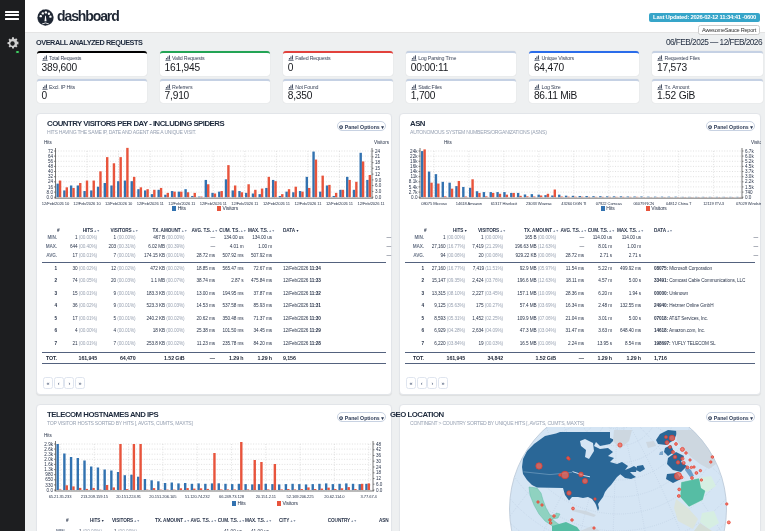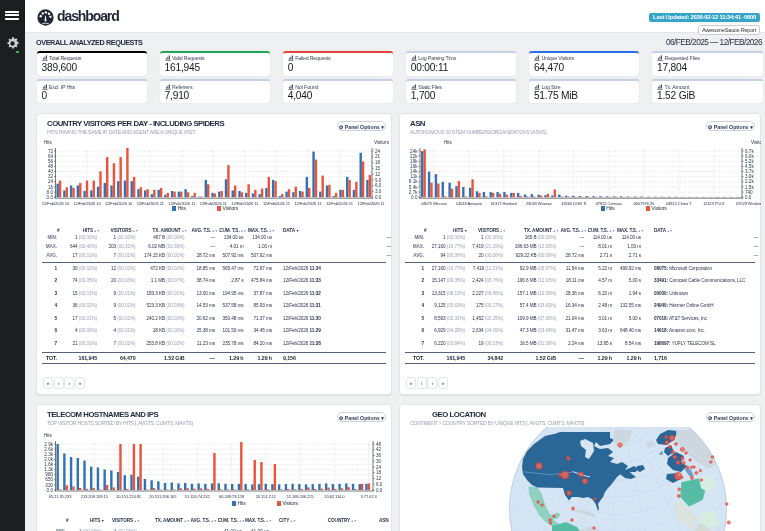--- a/index.html
+++ b/index.html
@@ -66,21 +66,21 @@
       <rect x="10.5" y="1" width="2.6" height="11" fill="#3c465a"></rect>
     </svg>Unique Visitors</div>
 <div style="position:absolute;left:533.9px;top:61.5px;font-size:10.2px;color:#16181d;letter-spacing:-0.2px">64,470</div>
 <div class="box" style="left:652.0px;top:50.5px;width:110.5px;height:25.5px;border-top:2px solid #c5d1e4"></div>
 <div style="position:absolute;left:657.0px;top:55.0px;font-size:5.3px;color:#3c465a;white-space:nowrap;letter-spacing:-0.2px"><svg width="6" height="6" viewBox="0 0 16 16" style="vertical-align:-1px;margin-right:1.5px">
       <rect x="1" y="13" width="14" height="2" fill="#3c465a"></rect>
       <rect x="2.5" y="8" width="2.6" height="4" fill="#3c465a"></rect>
       <rect x="6.5" y="4" width="2.6" height="8" fill="#3c465a"></rect>
       <rect x="10.5" y="1" width="2.6" height="11" fill="#3c465a"></rect>
     </svg>Requested Files</div>
-<div style="position:absolute;left:657.0px;top:61.5px;font-size:10.2px;color:#16181d;letter-spacing:-0.2px">17,804</div>
+<div style="position:absolute;left:657.0px;top:61.5px;font-size:10.2px;color:#16181d;letter-spacing:-0.2px">17,573</div>
 <div class="box" style="left:36.5px;top:79.0px;width:110.5px;height:23.5px;border-top:2px solid #c5d1e4"></div>
 <div style="position:absolute;left:41.5px;top:83.5px;font-size:5.3px;color:#3c465a;white-space:nowrap;letter-spacing:-0.2px"><svg width="6" height="6" viewBox="0 0 16 16" style="vertical-align:-1px;margin-right:1.5px">
       <rect x="1" y="13" width="14" height="2" fill="#3c465a"></rect>
       <rect x="2.5" y="8" width="2.6" height="4" fill="#3c465a"></rect>
       <rect x="6.5" y="4" width="2.6" height="8" fill="#3c465a"></rect>
       <rect x="10.5" y="1" width="2.6" height="11" fill="#3c465a"></rect>
     </svg>Excl. IP Hits</div>
 <div style="position:absolute;left:41.5px;top:90.0px;font-size:10.2px;color:#16181d;letter-spacing:-0.2px">0</div>
 <div class="box" style="left:159.6px;top:79.0px;width:110.5px;height:23.5px;border-top:2px solid #c5d1e4"></div>
 <div style="position:absolute;left:164.6px;top:83.5px;font-size:5.3px;color:#3c465a;white-space:nowrap;letter-spacing:-0.2px"><svg width="6" height="6" viewBox="0 0 16 16" style="vertical-align:-1px;margin-right:1.5px">
@@ -90,37 +90,37 @@
       <rect x="10.5" y="1" width="2.6" height="11" fill="#3c465a"></rect>
     </svg>Referrers</div>
 <div style="position:absolute;left:164.6px;top:90.0px;font-size:10.2px;color:#16181d;letter-spacing:-0.2px">7,910</div>
 <div class="box" style="left:282.7px;top:79.0px;width:110.5px;height:23.5px;border-top:2px solid #c5d1e4"></div>
 <div style="position:absolute;left:287.7px;top:83.5px;font-size:5.3px;color:#3c465a;white-space:nowrap;letter-spacing:-0.2px"><svg width="6" height="6" viewBox="0 0 16 16" style="vertical-align:-1px;margin-right:1.5px">
       <rect x="1" y="13" width="14" height="2" fill="#3c465a"></rect>
       <rect x="2.5" y="8" width="2.6" height="4" fill="#3c465a"></rect>
       <rect x="6.5" y="4" width="2.6" height="8" fill="#3c465a"></rect>
       <rect x="10.5" y="1" width="2.6" height="11" fill="#3c465a"></rect>
     </svg>Not Found</div>
-<div style="position:absolute;left:287.7px;top:90.0px;font-size:10.2px;color:#16181d;letter-spacing:-0.2px">4,040</div>
+<div style="position:absolute;left:287.7px;top:90.0px;font-size:10.2px;color:#16181d;letter-spacing:-0.2px">8,350</div>
 <div class="box" style="left:405.79999999999995px;top:79.0px;width:110.5px;height:23.5px;border-top:2px solid #c5d1e4"></div>
 <div style="position:absolute;left:410.79999999999995px;top:83.5px;font-size:5.3px;color:#3c465a;white-space:nowrap;letter-spacing:-0.2px"><svg width="6" height="6" viewBox="0 0 16 16" style="vertical-align:-1px;margin-right:1.5px">
       <rect x="1" y="13" width="14" height="2" fill="#3c465a"></rect>
       <rect x="2.5" y="8" width="2.6" height="4" fill="#3c465a"></rect>
       <rect x="6.5" y="4" width="2.6" height="8" fill="#3c465a"></rect>
       <rect x="10.5" y="1" width="2.6" height="11" fill="#3c465a"></rect>
     </svg>Static Files</div>
 <div style="position:absolute;left:410.79999999999995px;top:90.0px;font-size:10.2px;color:#16181d;letter-spacing:-0.2px">1,700</div>
 <div class="box" style="left:528.9px;top:79.0px;width:110.5px;height:23.5px;border-top:2px solid #c5d1e4"></div>
 <div style="position:absolute;left:533.9px;top:83.5px;font-size:5.3px;color:#3c465a;white-space:nowrap;letter-spacing:-0.2px"><svg width="6" height="6" viewBox="0 0 16 16" style="vertical-align:-1px;margin-right:1.5px">
       <rect x="1" y="13" width="14" height="2" fill="#3c465a"></rect>
       <rect x="2.5" y="8" width="2.6" height="4" fill="#3c465a"></rect>
       <rect x="6.5" y="4" width="2.6" height="8" fill="#3c465a"></rect>
       <rect x="10.5" y="1" width="2.6" height="11" fill="#3c465a"></rect>
     </svg>Log Size</div>
-<div style="position:absolute;left:533.9px;top:90.0px;font-size:10.2px;color:#16181d;letter-spacing:-0.2px">51.75 MiB</div>
+<div style="position:absolute;left:533.9px;top:90.0px;font-size:10.2px;color:#16181d;letter-spacing:-0.2px">86.11 MiB</div>
 <div class="box" style="left:652.0px;top:79.0px;width:110.5px;height:23.5px;border-top:2px solid #c5d1e4"></div>
 <div style="position:absolute;left:657.0px;top:83.5px;font-size:5.3px;color:#3c465a;white-space:nowrap;letter-spacing:-0.2px"><svg width="6" height="6" viewBox="0 0 16 16" style="vertical-align:-1px;margin-right:1.5px">
       <rect x="1" y="13" width="14" height="2" fill="#3c465a"></rect>
       <rect x="2.5" y="8" width="2.6" height="4" fill="#3c465a"></rect>
       <rect x="6.5" y="4" width="2.6" height="8" fill="#3c465a"></rect>
       <rect x="10.5" y="1" width="2.6" height="11" fill="#3c465a"></rect>
     </svg>Tx. Amount</div>
 <div style="position:absolute;left:657.0px;top:90.0px;font-size:10.2px;color:#16181d;letter-spacing:-0.2px">1.52 GiB</div>
 <div class="panel" style="left:36px;top:113px;width:356px;height:282px"></div>
 <div class="ptitle" style="left:47px;top:118.5px">COUNTRY VISITORS PER DAY - INCLUDING SPIDERS</div>
@@ -128,21 +128,21 @@
 <div class="pbtn" style="left:337px;top:120.5px">⚙ Panel Options ▾</div>
 <div class="panel" style="left:399px;top:113px;width:362px;height:282px"></div>
 <div class="ptitle" style="left:410px;top:118.5px">ASN</div>
 <div class="psub" style="left:410px;top:129px">AUTONOMOUS SYSTEM NUMBERS/ORGANIZATIONS (ASNS)</div>
 <div class="pbtn" style="left:706px;top:120.5px">⚙ Panel Options ▾</div>
 <div class="panel" style="left:36px;top:404px;width:356px;height:140px"></div>
 <div class="ptitle" style="left:47px;top:409.5px">TELECOM HOSTNAMES AND IPS</div>
 <div class="psub" style="left:47px;top:420px">TOP VISITOR HOSTS SORTED BY HITS [, AVGTS, CUMTS, MAXTS]</div>
 <div class="pbtn" style="left:337px;top:411.5px">⚙ Panel Options ▾</div>
 <div class="panel" style="left:399px;top:404px;width:362px;height:140px"></div>
-<div class="ptitle" style="left:432px;top:409.5px">GEO LOCATION</div>
+<div class="ptitle" style="left:390px;top:409.5px">GEO LOCATION</div>
 <div class="psub" style="left:410px;top:420px">CONTINENT &gt; COUNTRY SORTED BY UNIQUE HITS [, AVGTS, CUMTS, MAXTS]</div>
 <div class="pbtn" style="left:706px;top:411.5px">⚙ Panel Options ▾</div>
 <svg style="position:absolute;left:38px;top:133px" width="352" height="82" viewBox="0 0 352 82">
     <line x1="17.5" y1="64.2" x2="334" y2="64.2" stroke="#ccc" stroke-width="0.6" stroke-dasharray="1,1.6"></line>
     <line x1="17.5" y1="59.1" x2="334" y2="59.1" stroke="#ccc" stroke-width="0.6" stroke-dasharray="1,1.6"></line>
     <line x1="17.5" y1="53.9" x2="334" y2="53.9" stroke="#ccc" stroke-width="0.6" stroke-dasharray="1,1.6"></line>
     <line x1="17.5" y1="48.8" x2="334" y2="48.8" stroke="#ccc" stroke-width="0.6" stroke-dasharray="1,1.6"></line>
     <line x1="17.5" y1="43.7" x2="334" y2="43.7" stroke="#ccc" stroke-width="0.6" stroke-dasharray="1,1.6"></line>
     <line x1="17.5" y1="38.5" x2="334" y2="38.5" stroke="#ccc" stroke-width="0.6" stroke-dasharray="1,1.6"></line>
     <line x1="17.5" y1="33.4" x2="334" y2="33.4" stroke="#ccc" stroke-width="0.6" stroke-dasharray="1,1.6"></line>

